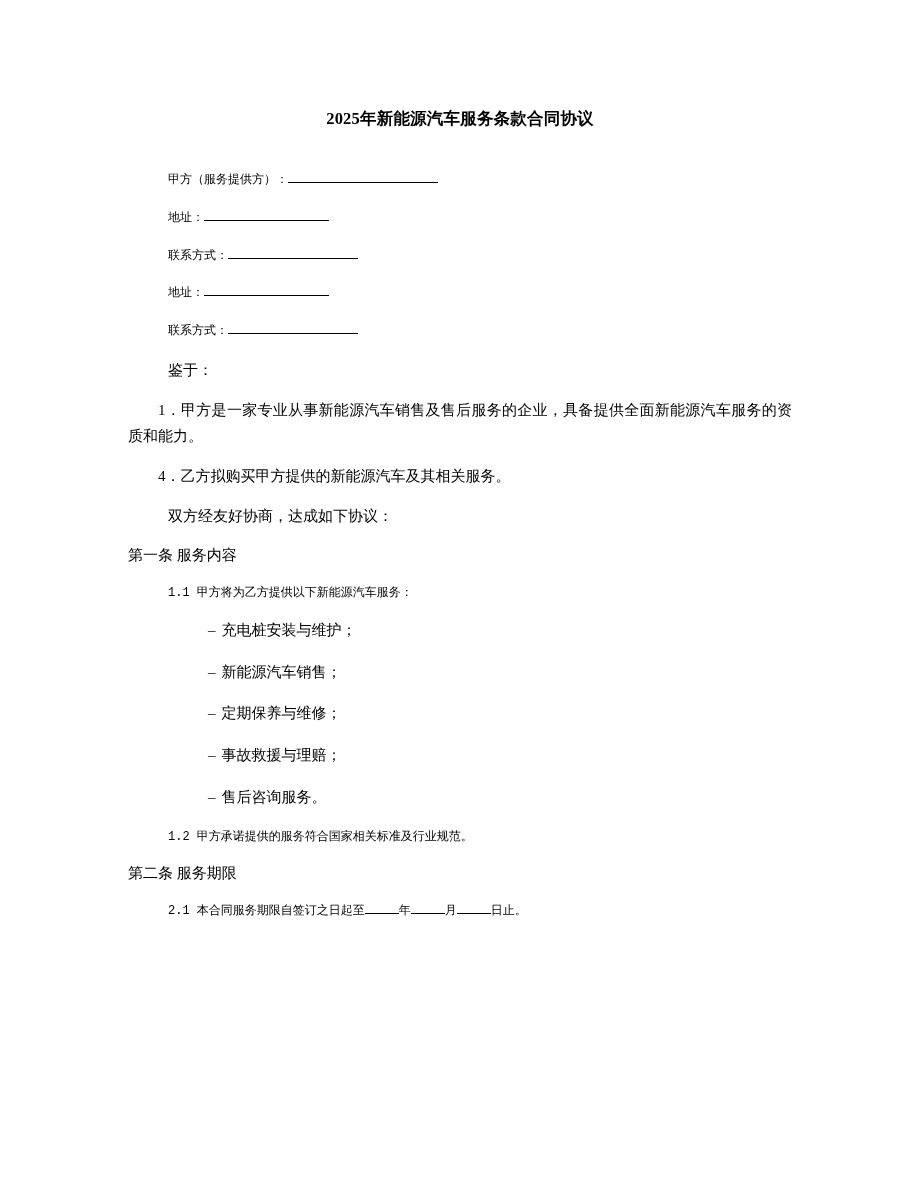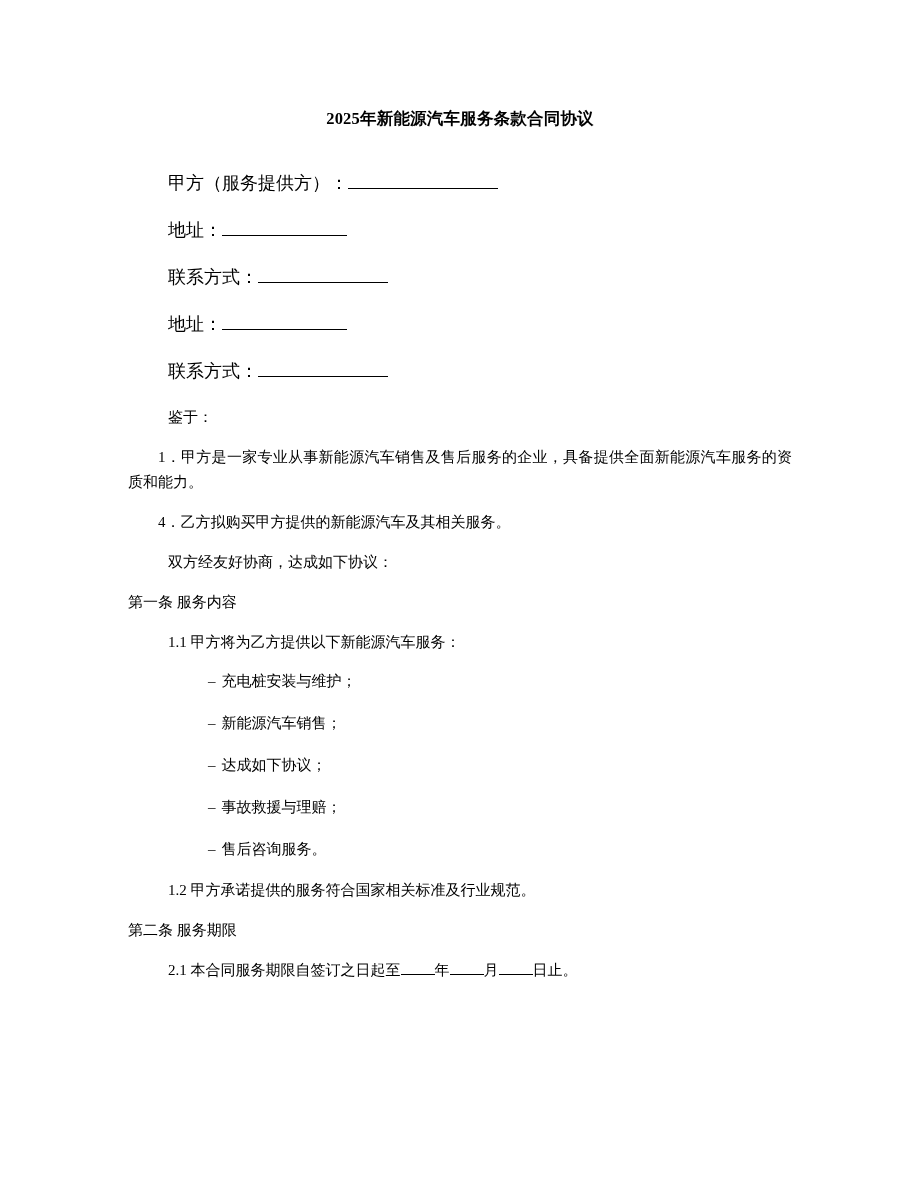--- a/index.html
+++ b/index.html
@@ -25,21 +25,21 @@
   .doc-title {
     text-align: center;
     font-size: 16.5px;
     line-height: 1.6;
     margin: 10px 0 0 0;
     letter-spacing: 0.2px;
   }
   .spacer-after-title { height: 38px; }
 
   .party-line {
-    font-size: 18px;
+    font-size: 12px;
     line-height: 1.55;
     margin: 0 0 19px 0;
     padding-left: 40px;
   }
   .party-line .blank {
     display: inline-block;
     border-bottom: 1px solid #000;
     vertical-align: baseline;
     height: 1em;
   }
@@ -58,25 +58,26 @@
   .para.indent-fixed { padding-left: 40px; }
 
   .section-title {
     font-size: 15px;
     font-weight: normal;
     line-height: 1.72;
     margin: 0 0 14px 0;
   }
 
   .clause {
-    font-size: 15px;
+    font-size: 12px;
     line-height: 1.72;
     margin: 0 0 14px 0;
     padding-left: 40px;
     text-align: justify;
+    font-family: Liberation Mono, monospace;
   }
 
   .bullet {
     font-size: 15px;
     line-height: 1.72;
     margin: 0 0 16px 0;
     padding-left: 80px;
   }
   .bullet .dash { margin-right: 6px; }
 
@@ -128,21 +129,21 @@
   <p class="para indent-fixed">双方经友好协商，达成如下协议：</p>
 
   <p class="section-title">第一条  服务内容</p>
 
   <p class="clause">1.1  甲方将为乙方提供以下新能源汽车服务：</p>
 
   <p class="bullet"><span class="dash">–</span><span>充电桩安装与维护；</span></p>
 
   <p class="bullet"><span class="dash">–</span><span>新能源汽车销售；</span></p>
 
-  <p class="bullet"><span class="dash">–</span><span>达成如下协议；</span></p>
+  <p class="bullet"><span class="dash">–</span><span>定期保养与维修；</span></p>
 
   <p class="bullet"><span class="dash">–</span><span>事故救援与理赔；</span></p>
 
   <p class="bullet"><span class="dash">–</span><span>售后咨询服务。</span></p>
 
   <p class="clause">1.2  甲方承诺提供的服务符合国家相关标准及行业规范。</p>
 
   <p class="section-title">第二条  服务期限</p>
 
   <p class="clause"><span class="nowrap"><span>2.1  本合同服务期限自签订之日起至</span><span class="fill-blank"></span><span>年</span><span class="fill-blank"></span><span>月</span><span class="fill-blank"></span><span>日止。</span></span></p>

